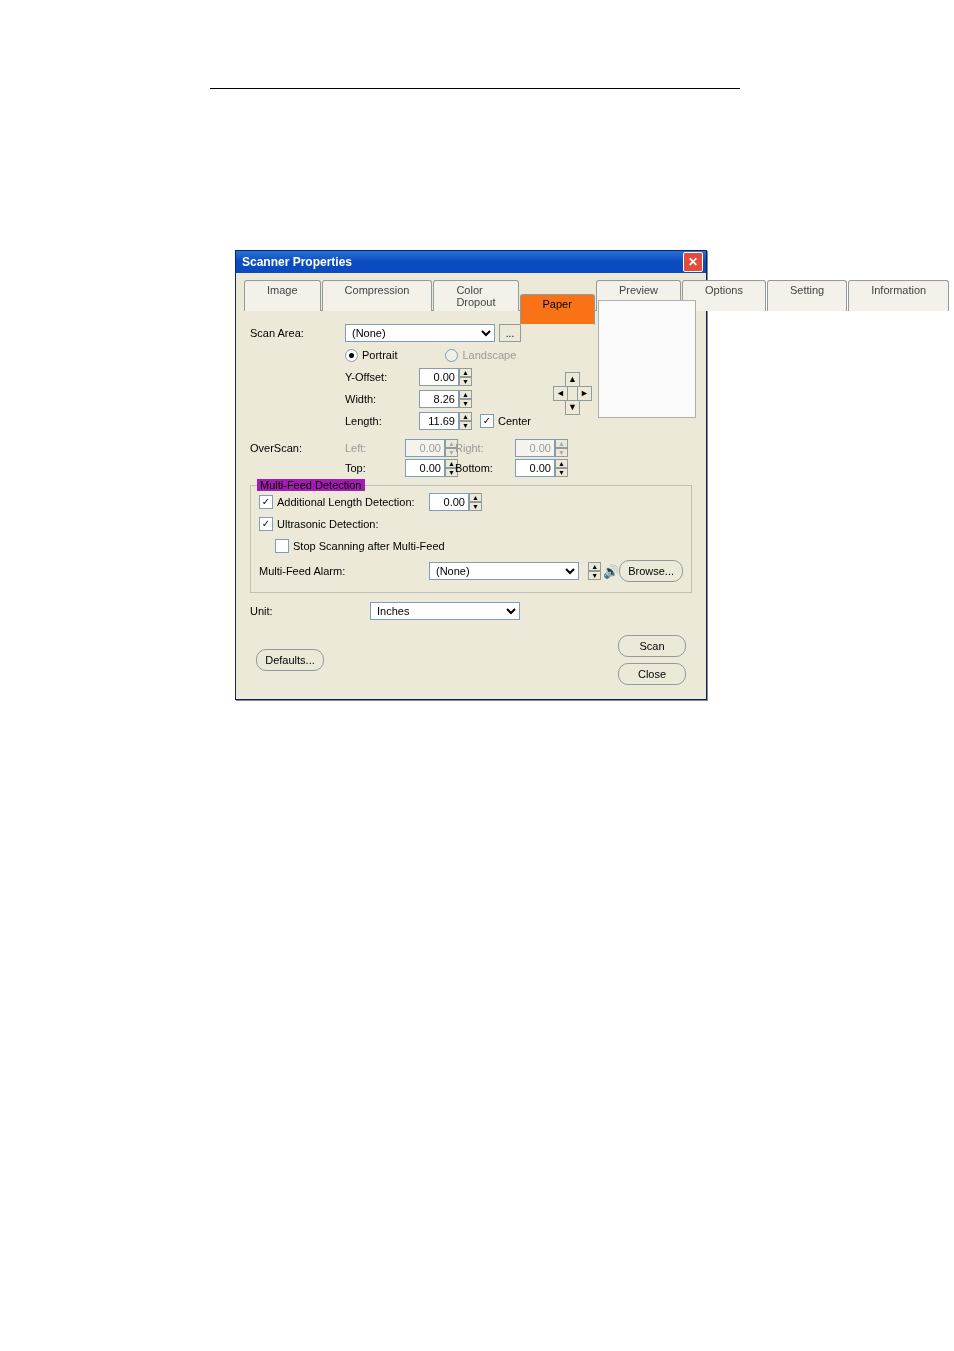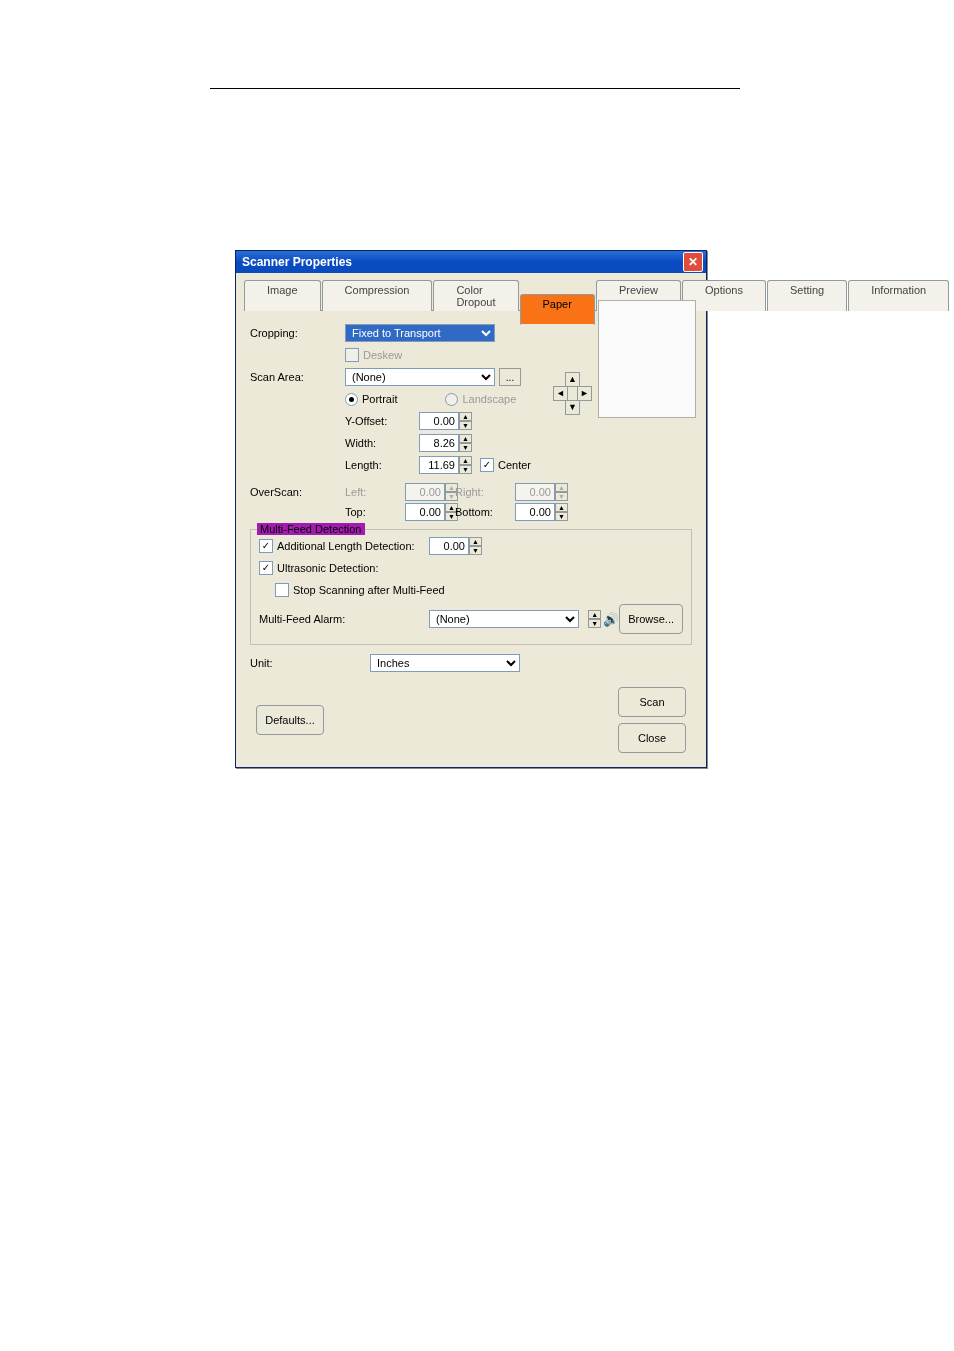--- a/index.html
+++ b/index.html
@@ -207,26 +207,26 @@
   }
   .fieldset .legend {
     position: absolute;
     top: -7px;
     left: 6px;
     background: #a21caf;
     padding: 0 3px;
   }
   .btn {
     min-width: 68px;
-    height: 30px;
+    height: 22px;
     border: 1px solid #919b9c;
     background: #ece9d8;
     font-family: Tahoma, Arial;
     font-size: 11px;
-    border-radius: 4px;
+    border-radius: 10px;
     padding: 0 8px;
   }
   .bottom-bar {
     display: flex;
     justify-content: space-between;
     align-items: center;
     margin-top: 14px;
     padding: 0 6px;
     gap: 8px;
   }
@@ -295,36 +295,21 @@
         <div class="tab">Color Dropout</div>
         <div class="tab active">Paper</div>
         <div class="tab">Preview</div>
         <div class="tab">Options</div>
         <div class="tab">Setting</div>
         <div class="tab">Information</div>
       </div>
 
       <div class="form-area">
 
-        <div class="row">
-          <div class="label-col">Cropping:</div>
-          <div class="ctrl-col">
-            <select class="sel-wide highlight">
-              <option>Fixed to Transport</option>
-            </select>
-          </div>
-        </div>
-
-        <div class="row">
-          <div class="label-col"></div>
-          <div class="ctrl-col checkbox-row">
-            <span class="checkbox-box disabled"></span>
-            <span class="dim-text">Deskew</span>
-          </div>
-        </div>
+
 
         <div class="row">
           <div class="label-col">Scan Area:</div>
           <div class="ctrl-col">
             <select class="sel-mid">
               <option>(None)</option>
             </select>
             <button class="small-btn">...</button>
           </div>
         </div>

